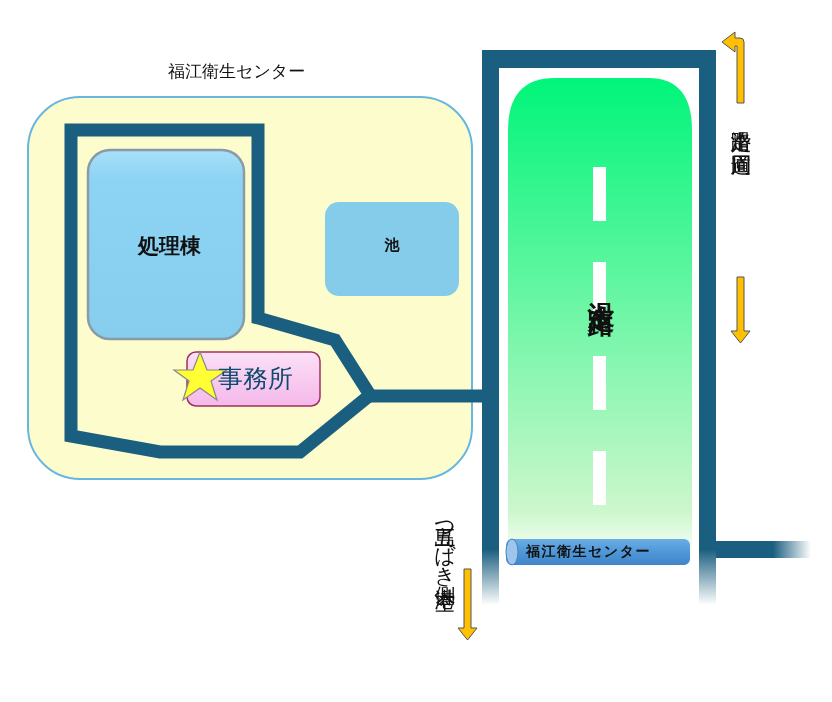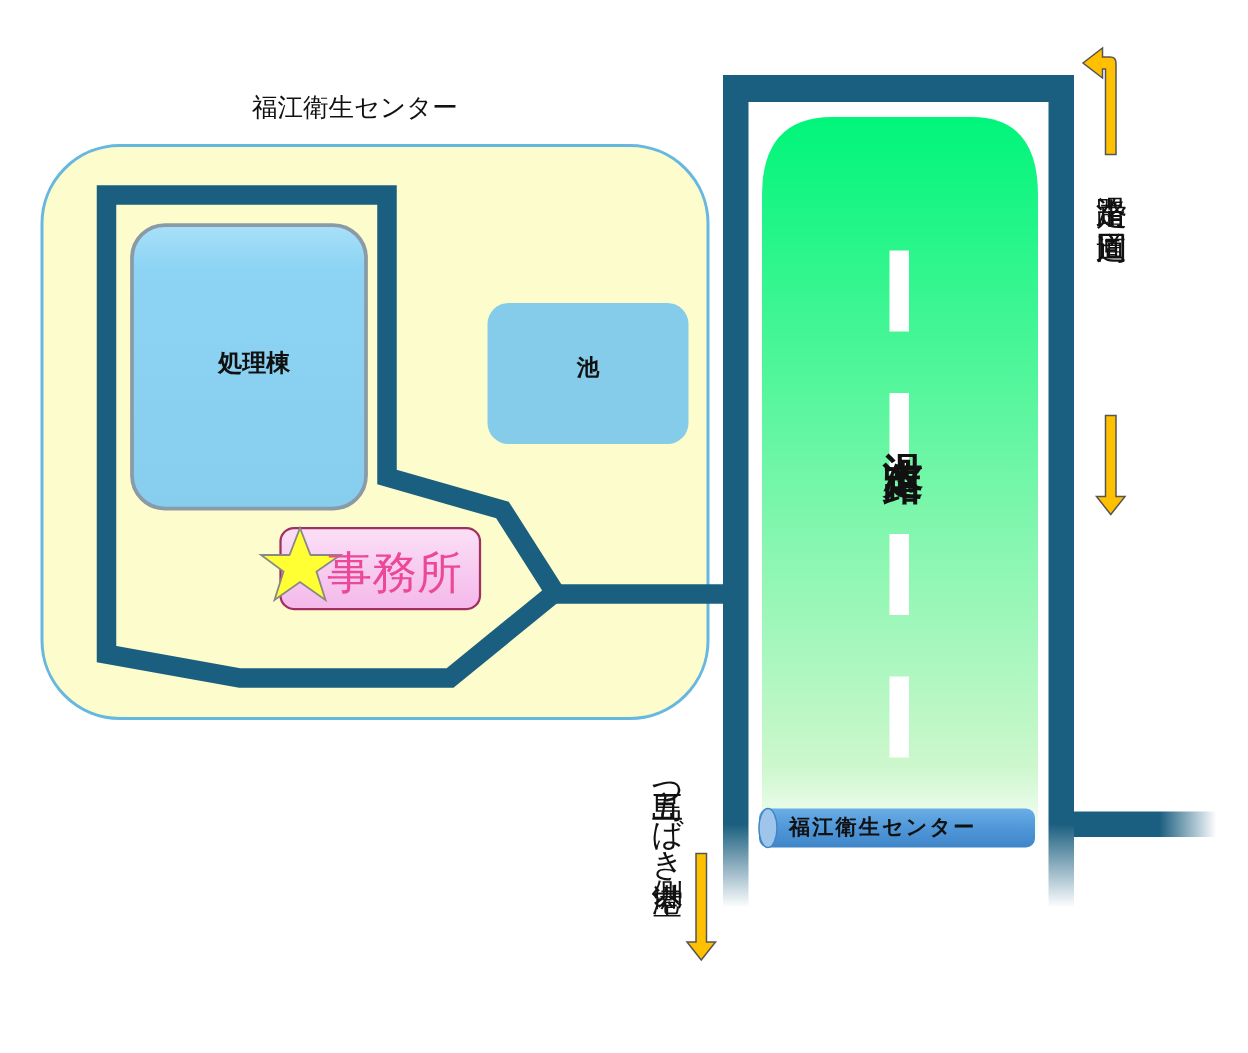--- a/index.html
+++ b/index.html
@@ -81,25 +81,25 @@
   <g fill="#ffc000" stroke="#555" stroke-width="1">
     <path d="M737,277 L744,277 L744,331 L750,331 L740.5,343 L731,331 L737,331 Z"></path>
   </g>
   <g fill="#ffc000" stroke="#555" stroke-width="1">
     <path d="M464,569 L471,569 L471,628 L477,628 L467.5,640 L458,628 L464,628 Z"></path>
   </g>
 </svg>
 
 <div class="abs" style="left:168px; top:60px; font-size:17px; color:#111;">福江衛生センター</div>
 
-<div class="abs" style="left:88px; top:232px; width:163px; text-align:center; font-size:16px; font-weight:bold; color:#111;">処理棟</div>
+<div class="abs" style="left:88px; top:232px; width:163px; text-align:center; font-size:21px; font-weight:bold; color:#111;">処理棟</div>
 
 <div class="abs" style="left:325px; top:236px; width:134px; text-align:center; font-size:15px; font-weight:bold; color:#111;">池</div>
 
-<div class="abs" style="left:218px; top:362px; font-size:30px; color:#ec4899;">事務所</div>
+<div class="abs" style="left:218px; top:362px; font-size:25px; color:#0c4a6e;">事務所</div>
 
 <div class="abs vtext" style="left:583px; top:280px; font-size:27px; font-weight:bold; letter-spacing:4px; color:#111;">滑走路</div>
 
 <div class="abs" style="left:526px; top:543px; font-size:14px; font-weight:bold; letter-spacing:1.5px; color:#111;">福江衛生センター</div>
 
 <div class="abs vtext" style="left:728px; top:115px; font-size:21px; line-height:26px; color:#111;">滑走路 周回道</div>
 
 <div class="abs vtext" style="left:432px; top:512px; font-size:21px; line-height:26px; letter-spacing:-2px; color:#111;">五島つばき空港側</div>
 
 </body></html>

